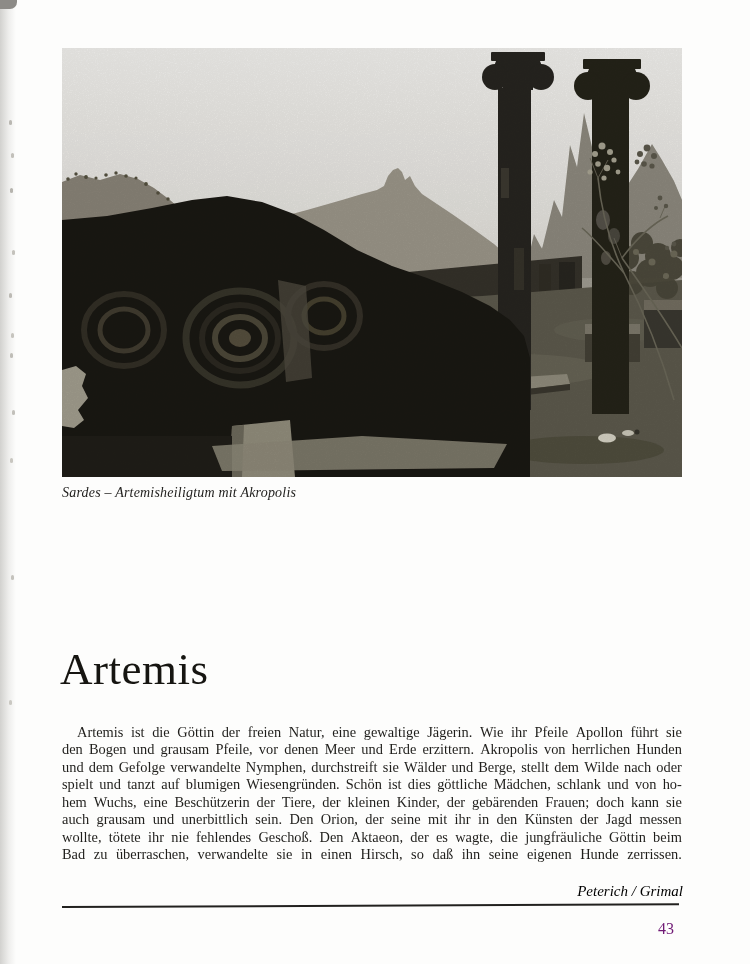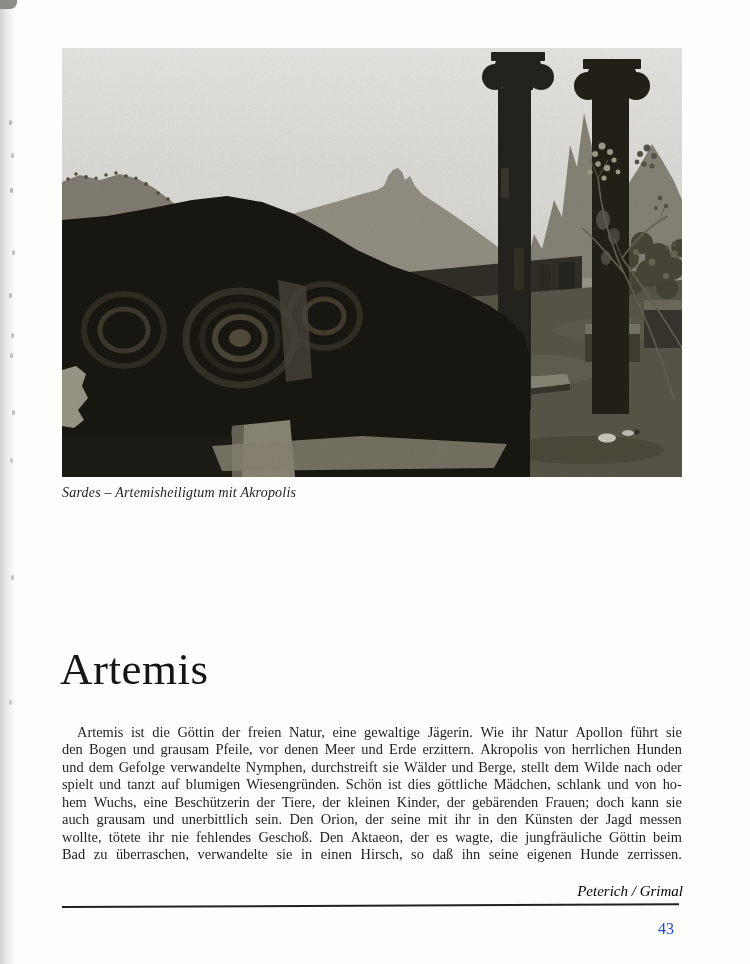--- a/index.html
+++ b/index.html
@@ -28,21 +28,21 @@
   .bodyblock { position:absolute; left:62px; top:724px; width:620px; font-size:14.4px; color:#1f1e1b; }
   .body-line { display:flex; justify-content:space-between; height:17.45px; overflow:visible; }
   .body-line.first { padding-left:15px; }
   .body-line.last { display:block; }
 
   .attribution { position:absolute; right:67px; top:883px; font-style:italic; font-size:15px; color:#000000; }
 
   .rule { position:absolute; left:62px; top:906px; width:617px; height:2px; background:#22211f;
     transform:rotate(-0.25deg); transform-origin:left center; }
 
-  .pagenum { position:absolute; right:76px; top:920px; font-size:16px; color:#1d4ed8; }
+  .pagenum { position:absolute; right:76px; top:920px; font-size:16px; color:#701a75; }
 </style>
 </head>
 <body>
 
 <div class="page">
 
   <div class="binding-shadow"></div>
   <div class="corner-mark"></div>
   <div class="specks"></div>
 
@@ -235,21 +235,21 @@
         <span>die</span>
         <span>Göttin</span>
         <span>der</span>
         <span>freien</span>
         <span>Natur,</span>
         <span>eine</span>
         <span>gewaltige</span>
         <span>Jägerin.</span>
         <span>Wie</span>
         <span>ihr</span>
-        <span>Natur</span>
+        <span>Pfeile</span>
         <span>Apollon</span>
         <span>führt</span>
         <span>sie</span>
       </div>
     <div class="body-line">
         <span>den</span>
         <span>Bogen</span>
         <span>und</span>
         <span>grausam</span>
         <span>Pfeile,</span>

